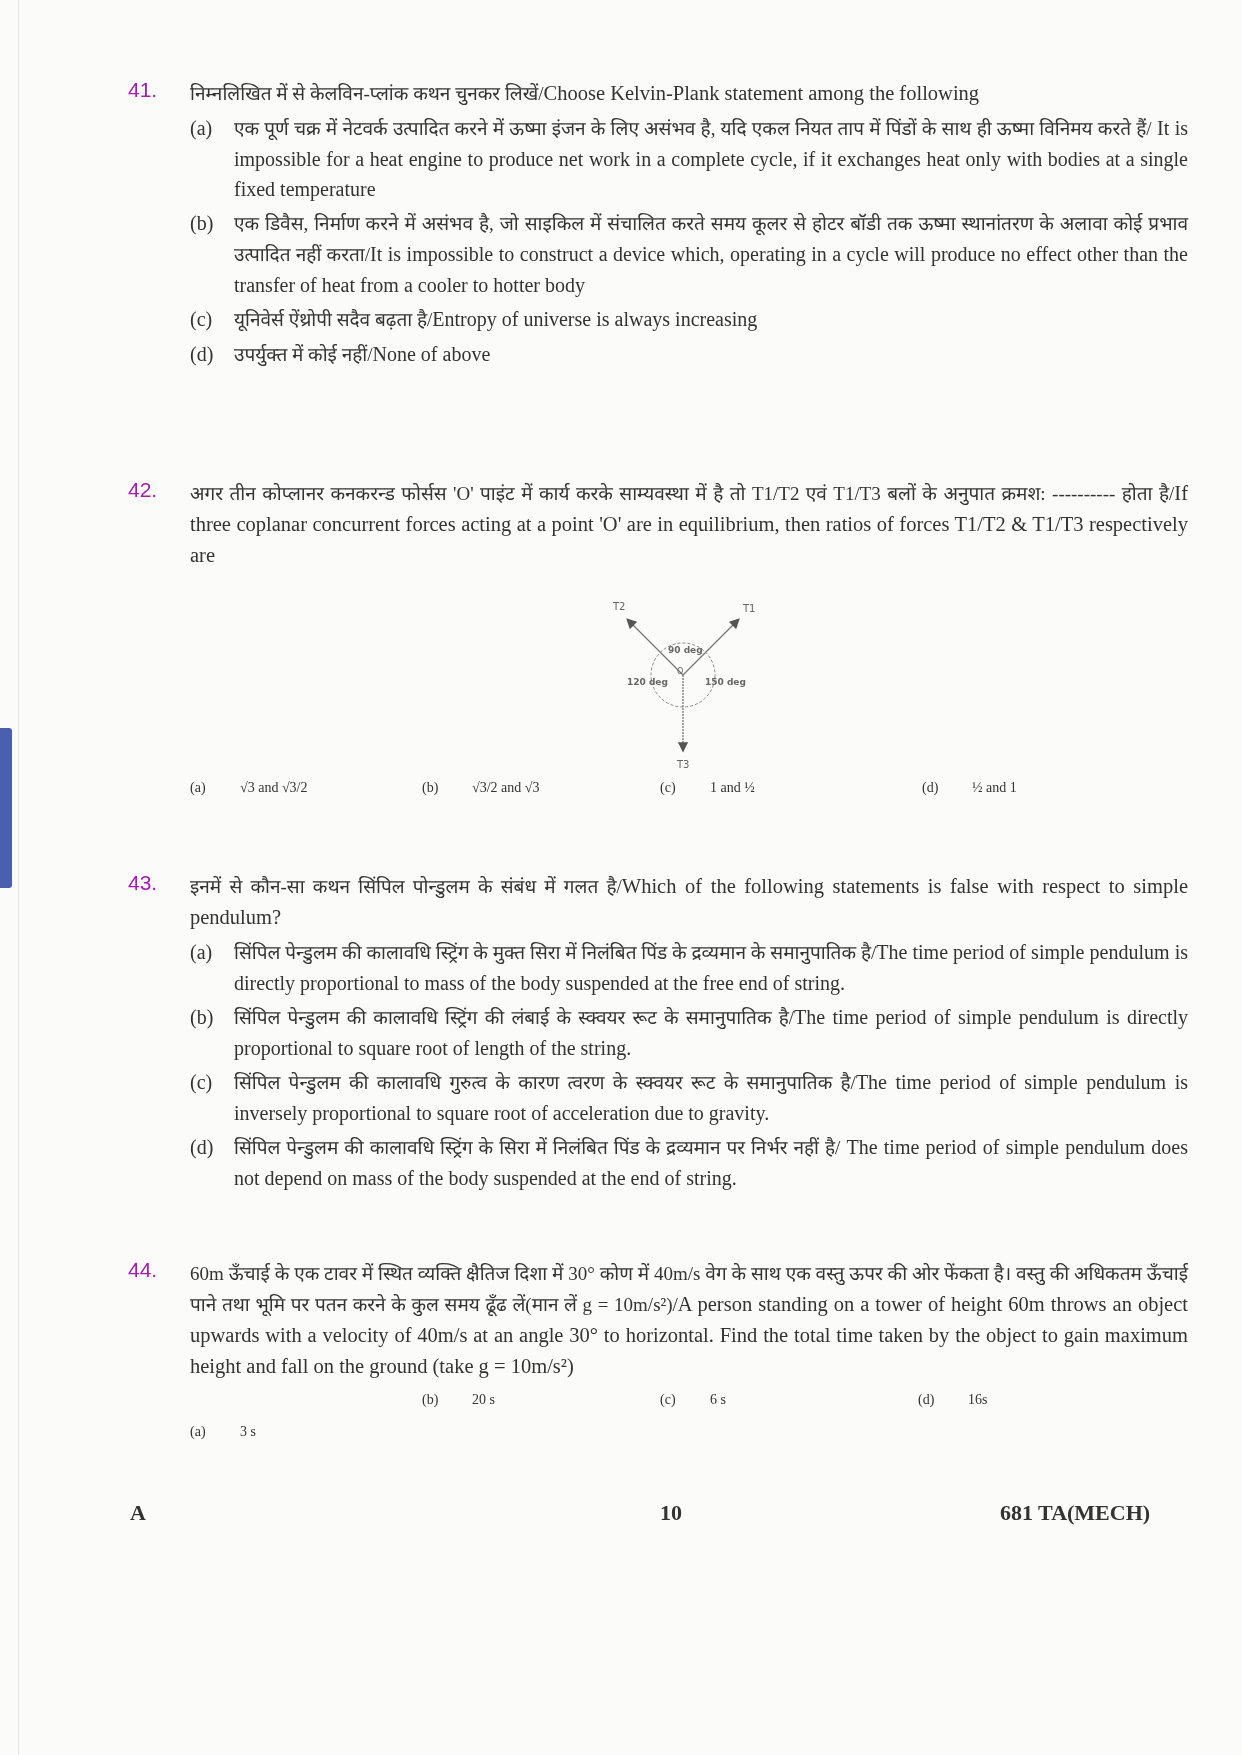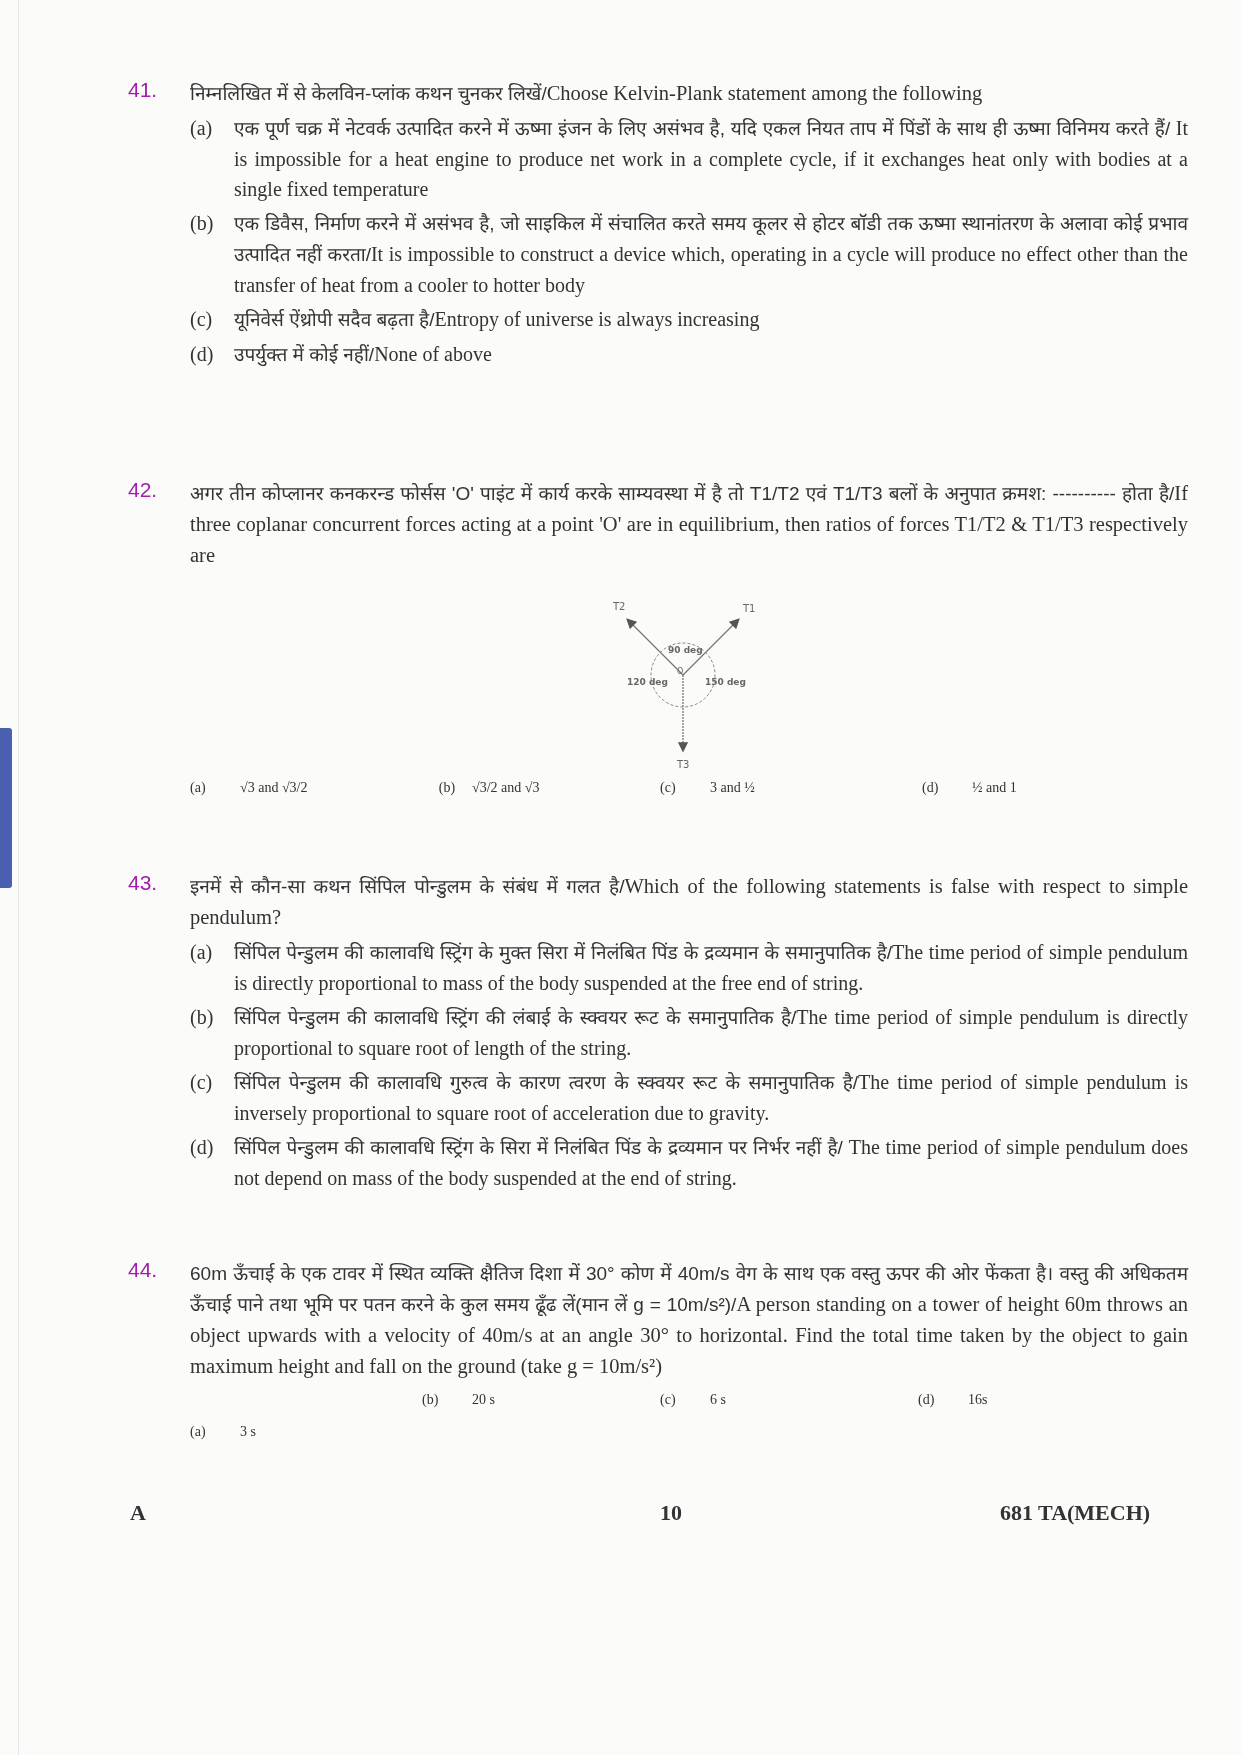--- a/index.html
+++ b/index.html
@@ -20,21 +20,21 @@
       position: absolute; left: 128px; width: 1060px;
     }
     .qnum {
       position: absolute; left: 0; top: 0;
       font-family: "Liberation Sans", "DejaVu Sans", sans-serif;
       font-size: 21px; color: #a21caf;
     }
     .qtext {
       margin-left: 62px; font-size: 20.5px; line-height: 31px; text-align: justify;
     }
-    .hi { font-family: Liberation Sans, sans-serif; font-size: 19px; }
+    .hi { font-family: Liberation Serif, serif; font-size: 19px; }
     .opt { position: relative; margin-left: 62px; font-size: 20px; line-height: 30px; margin-top: 4px; text-align: justify; }
     .opt .ol { position: absolute; left: 0; top: 0; }
     .opt .ot { margin-left: 44px; display: block; }
     .row-opts { position: relative; margin-left: 62px; height: 32px; font-size: 14px; line-height: 32px; }
     .row-opts .cell { position: absolute; top: 0; white-space: nowrap; }
     .row-opts .cell .ol { display: inline-block; width: 50px; }
     .diagram { position: absolute; left: 598px; top: 590px; width: 180px; height: 180px; }
     .footer { position: absolute; top: 1500px; font-size: 22px; font-weight: bold; color: #333; }
   </style>
 </head>
@@ -88,22 +88,22 @@
   <text x="79" y="178" font-family="DejaVu Sans, sans-serif" font-size="10" fill="#666">T3</text>
   <text x="79" y="84" font-family="DejaVu Sans, sans-serif" font-size="8" fill="#666">O</text>
   <text x="70" y="63" font-family="DejaVu Sans, sans-serif" font-size="9" font-weight="bold" fill="#666">90 deg</text>
   <text x="29" y="95" font-family="DejaVu Sans, sans-serif" font-size="9" font-weight="bold" fill="#666">120 deg</text>
   <text x="107" y="95" font-family="DejaVu Sans, sans-serif" font-size="9" font-weight="bold" fill="#666">150 deg</text>
 </svg>
 
 <div class="q" style="top:772px;">
   <div class="row-opts">
     <span class="cell" style="left:0px;"><span class="ol">(a)</span><span>√3 and √3/2</span></span>
-    <span class="cell" style="left:232px;text-align:center;"><span class="ol">(b)</span><span>√3/2 and √3</span></span>
-    <span class="cell" style="left:470px;"><span class="ol">(c)</span><span>3 and ½</span></span>
+    <span class="cell" style="left:232px;"><span class="ol">(b)</span><span>√3/2 and √3</span></span>
+    <span class="cell" style="left:470px;"><span class="ol">(c)</span><span>1 and ½</span></span>
     <span class="cell" style="left:732px;"><span class="ol">(d)</span><span>½ and 1</span></span>
   </div>
 </div>
 
 <div class="q" style="top:871px;">
   <span class="qnum">43.</span>
   <div class="qtext">
     <span class="hi">इनमें से कौन-सा कथन सिंपिल पोन्डुलम के संबंध में गलत है/</span><span>Which of the following statements is false with respect to simple pendulum?</span>
   </div>
   <div class="opt">

